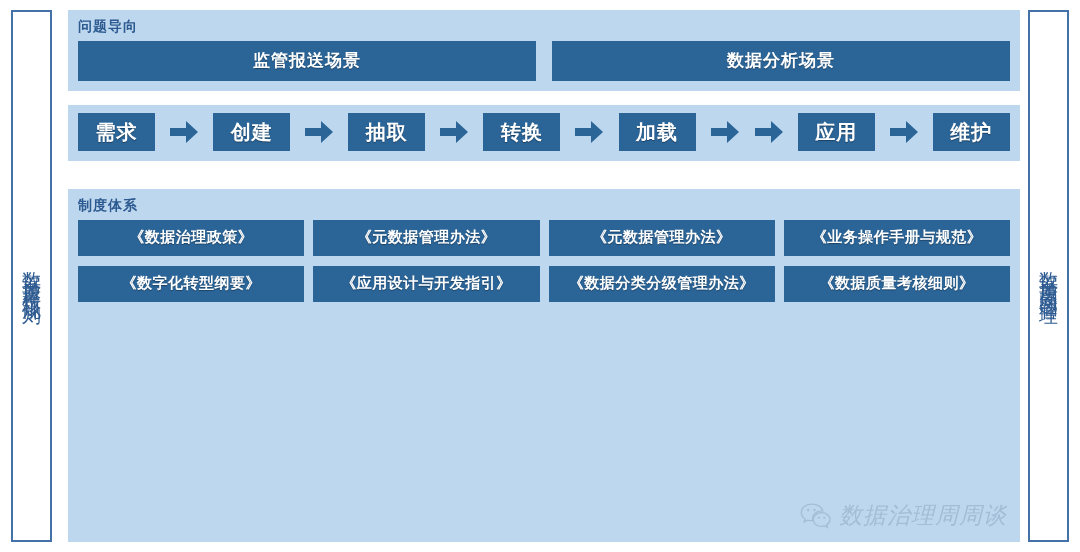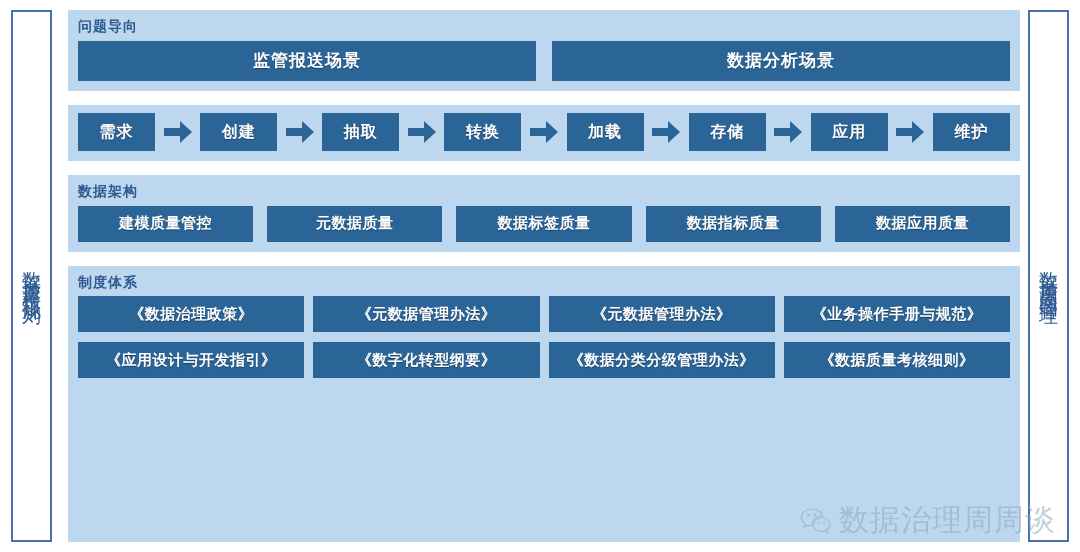--- a/index.html
+++ b/index.html
@@ -101,21 +101,21 @@
 
   
   .lifecycle-row {
     display: flex;
     align-items: center;
     justify-content: space-between;
   }
   .lifecycle-row .chip {
     width: 77px;
     height: 38px;
-    font-size: 16px;
+    font-size: 20px;
     letter-spacing: 1px;
     flex: none;
   }
   .arrow {
     flex: none;
     width: 30px;
     height: 26px;
     display: flex;
     align-items: center;
     justify-content: center;
@@ -155,22 +155,23 @@
     left: 800px;
     top: 500px;
     display: flex;
     align-items: center;
     gap: 7px;
     opacity: 0.55;
     pointer-events: none;
   }
   .wechat-icon { width: 32px; height: 26px; flex: none; }
   .watermark-text {
-    font-size: 30px;
+    font-size: 23px;
     color: #8fa8c4;
+    font-style: italic;
     letter-spacing: 1px;
     white-space: nowrap;
   }
 </style>
 </head>
 <body>
 
 <div id="root">
 
   <div class="rail rail-left">
@@ -224,66 +225,55 @@
             </svg>
         </div>
 
         <div class="chip">加载</div>
         <div class="arrow">
           <svg width="28" height="22" viewBox="0 0 28 22">
               <path d="M0 7 L16 7 L16 0 L28 11 L16 22 L16 15 L0 15 Z" fill="#2b6598"></path>
             </svg>
         </div>
 
-        <div class="chip">存储</div>
         <div class="arrow">
           <svg width="28" height="22" viewBox="0 0 28 22">
               <path d="M0 7 L16 7 L16 0 L28 11 L16 22 L16 15 L0 15 Z" fill="#2b6598"></path>
             </svg>
         </div>
 
         <div class="chip">应用</div>
         <div class="arrow">
           <svg width="28" height="22" viewBox="0 0 28 22">
               <path d="M0 7 L16 7 L16 0 L28 11 L16 22 L16 15 L0 15 Z" fill="#2b6598"></path>
             </svg>
         </div>
 
         <div class="chip">维护</div>
       </div>
     </div>
 
     <div class="panel-gap"></div>
 
-    <div class="panel">
-      <div class="panel-title">数据架构</div>
-      <div class="arch-row">
-        <div class="chip">建模质量管控</div>
-        <div class="chip">元数据质量</div>
-        <div class="chip">数据标签质量</div>
-        <div class="chip">数据指标质量</div>
-        <div class="chip">数据应用质量</div>
-      </div>
-    </div>
 
     <div class="panel-gap"></div>
 
     <div class="panel policy-panel">
       <div class="panel-title">制度体系</div>
 
       <div class="policy-row">
         <div class="chip">《数据治理政策》</div>
         <div class="chip">《元数据管理办法》</div>
         <div class="chip">《元数据管理办法》</div>
         <div class="chip">《业务操作手册与规范》</div>
       </div>
 
       <div class="policy-row">
+        <div class="chip">《数字化转型纲要》</div>
         <div class="chip">《应用设计与开发指引》</div>
-        <div class="chip">《数字化转型纲要》</div>
         <div class="chip">《数据分类分级管理办法》</div>
         <div class="chip">《数据质量考核细则》</div>
       </div>
     </div>
 
   </div>
 
   <div class="watermark">
     <span class="wechat-icon">
       <svg viewBox="0 0 34 28" width="32" height="26">

